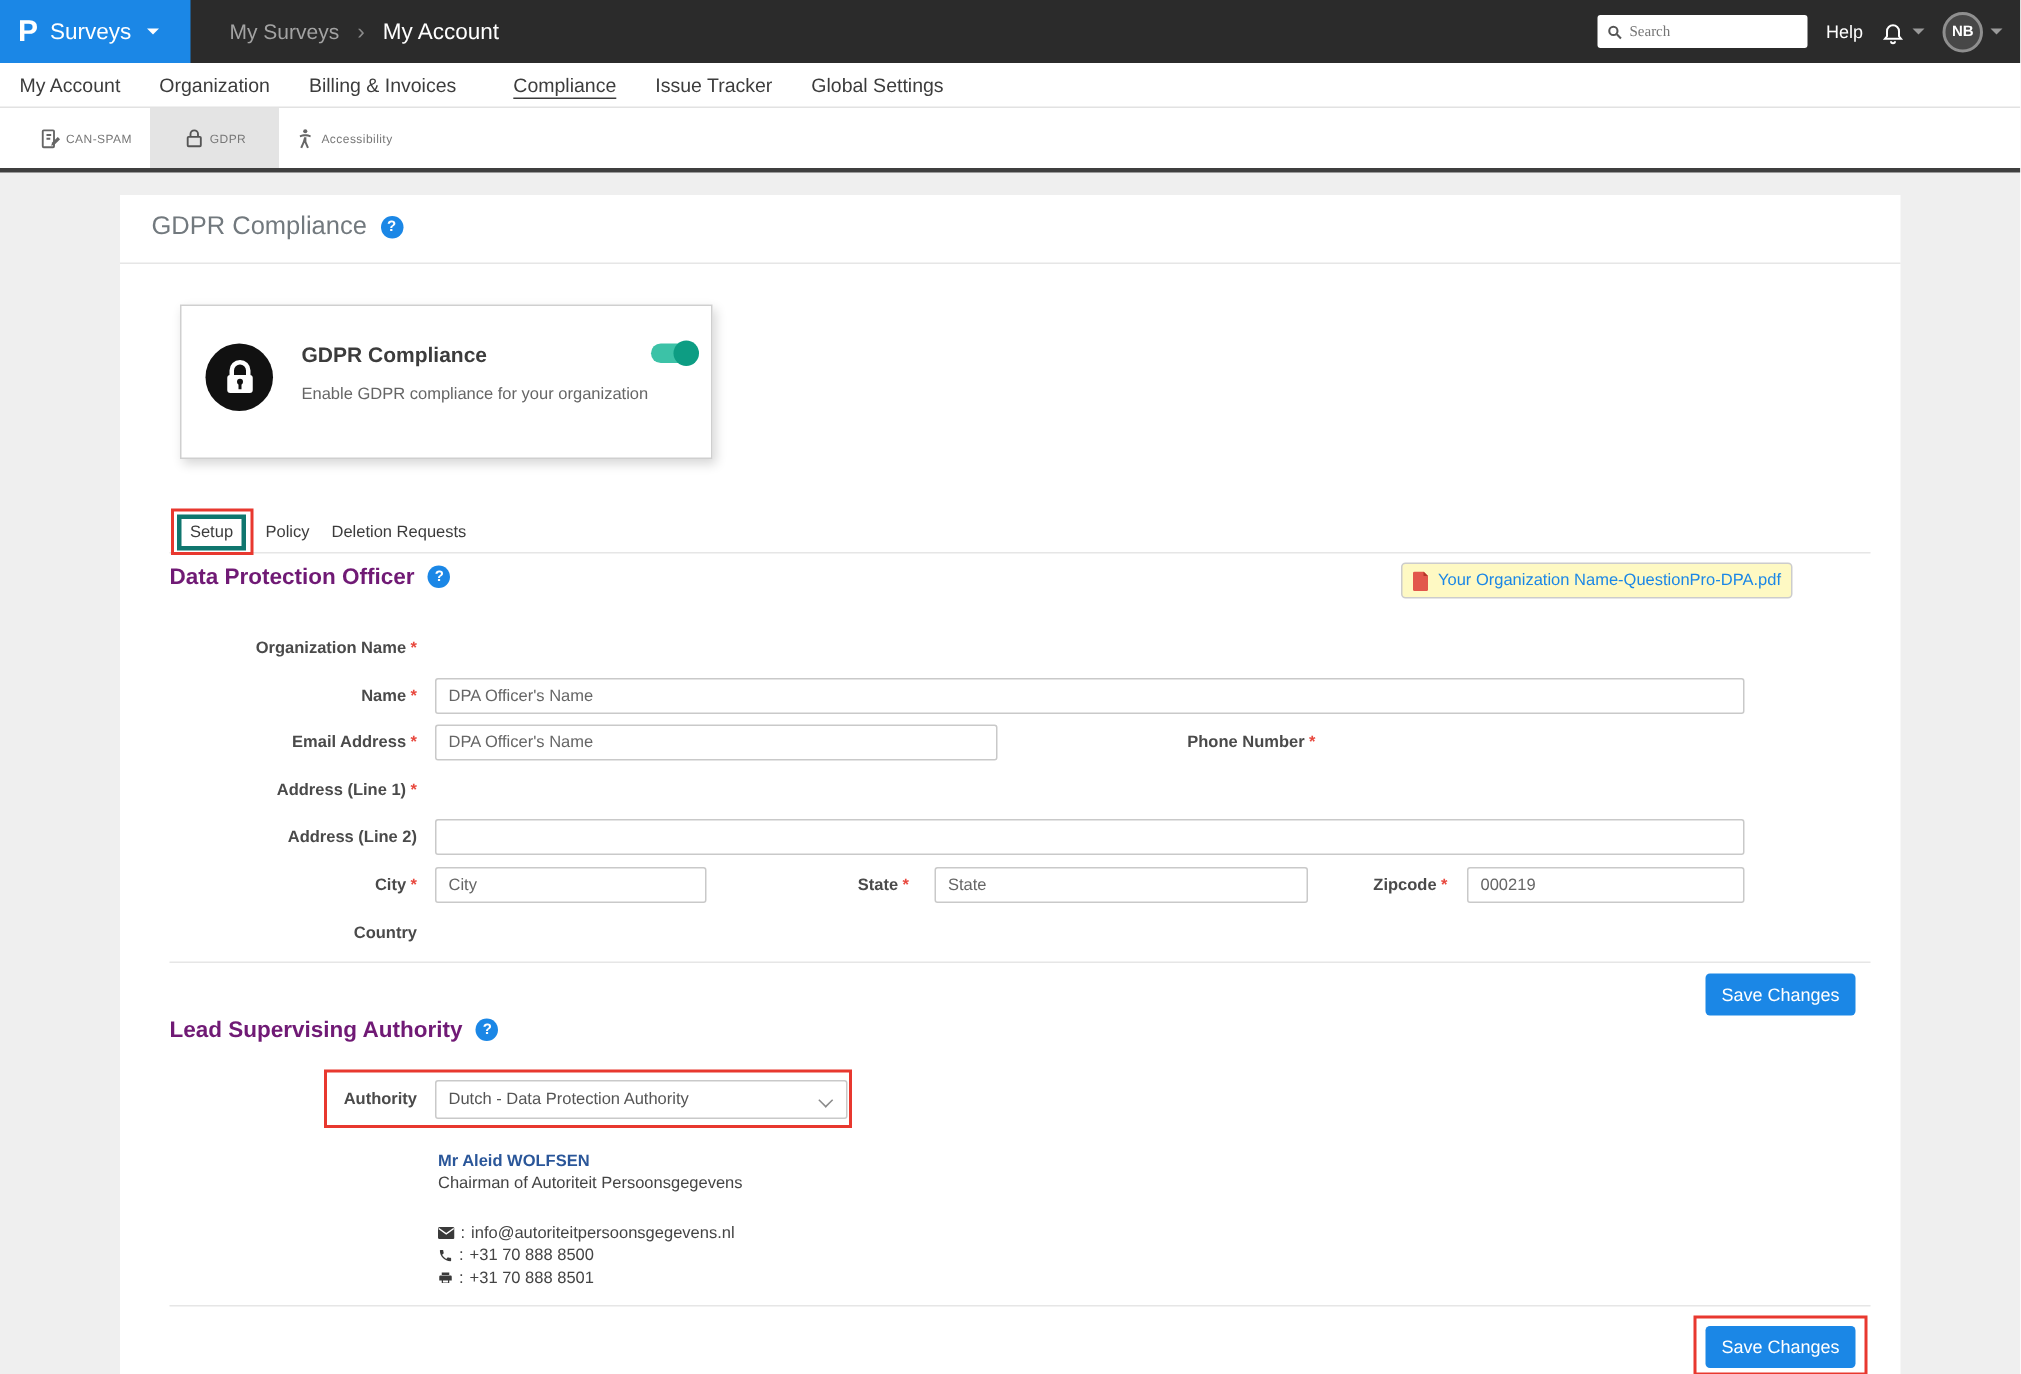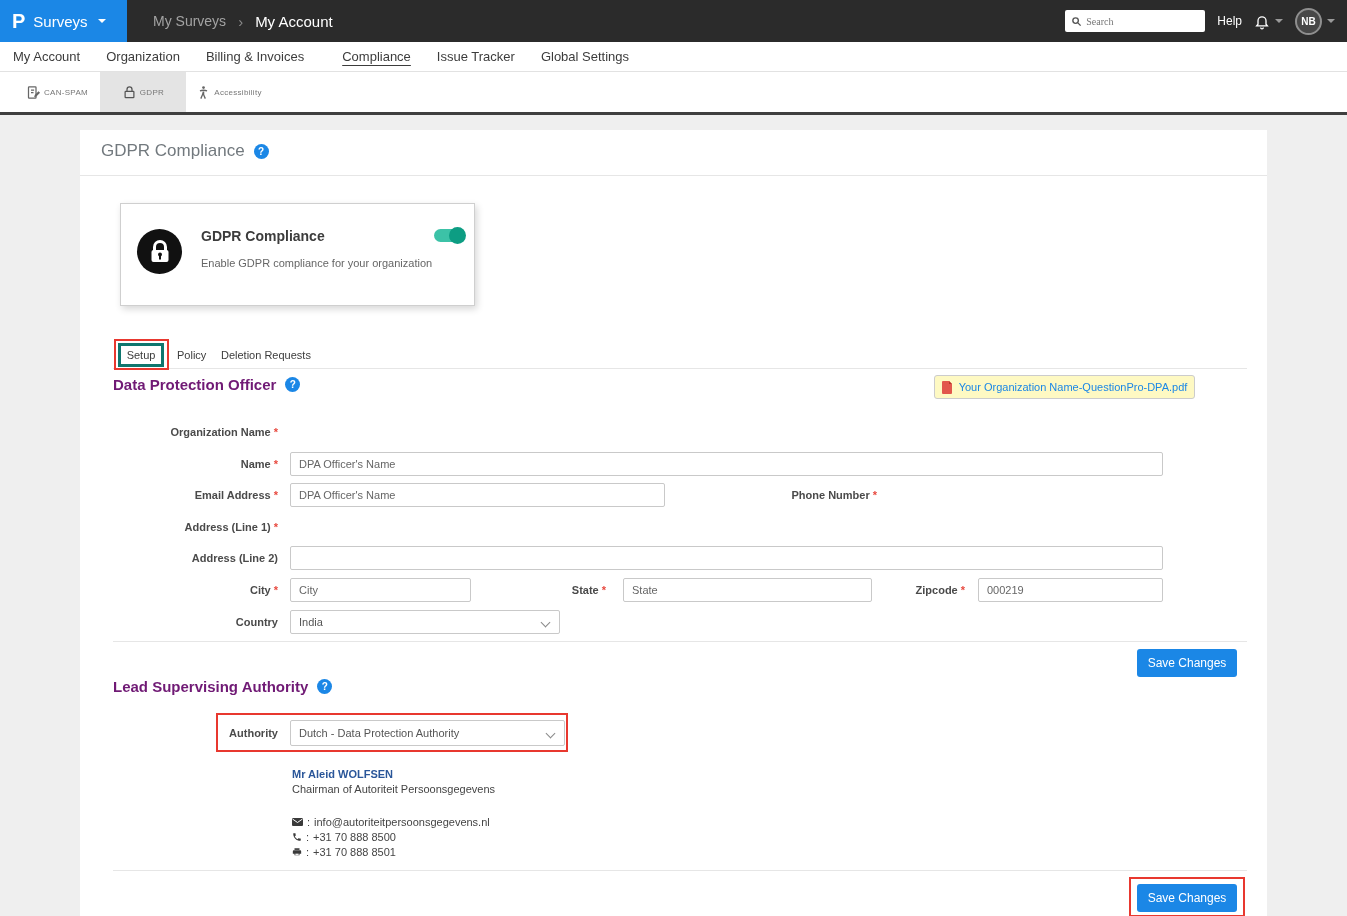--- a/index.html
+++ b/index.html
@@ -238,24 +238,20 @@
     <input class="finput" style="left: 210px; top: 416px; width: 873px;" value="">
 
     <div class="flabel" style="top:454px; right:989px;"><span>City</span><span class="req">*</span></div>
     <input class="finput" style="left: 210px; top: 448px; width: 181px;" value="City">
     <div class="flabel" style="top:454px; right:661px;"><span>State</span><span class="req">*</span></div>
     <input class="finput" style="left: 543px; top: 448px; width: 249px;" value="State">
     <div class="flabel" style="top:454px; right:302px;"><span>Zipcode</span><span class="req">*</span></div>
     <input class="finput" style="left: 898px; top: 448px; width: 185px;" value="000219">
 
     <div class="flabel" style="top:486px; right:989px;"><span>Country</span></div>
-    <div class="select" style="left:210px; top:480px; width:270px;">
-      <span>India</span>
-      <span class="chev"></span>
-    </div>
 
     <div class="divider" style="top:511px"></div>
     <button class="save-btn" style="left:1057px; top:519px;">Save Changes</button>
 
     <div class="section-heading" style="left:33px; top:548px;">
       <h2>Lead Supervising Authority</h2>
       <span class="help">?</span>
     </div>
 
     <div class="flabel" style="top:597px; right:989px;"><span>Authority</span></div>

